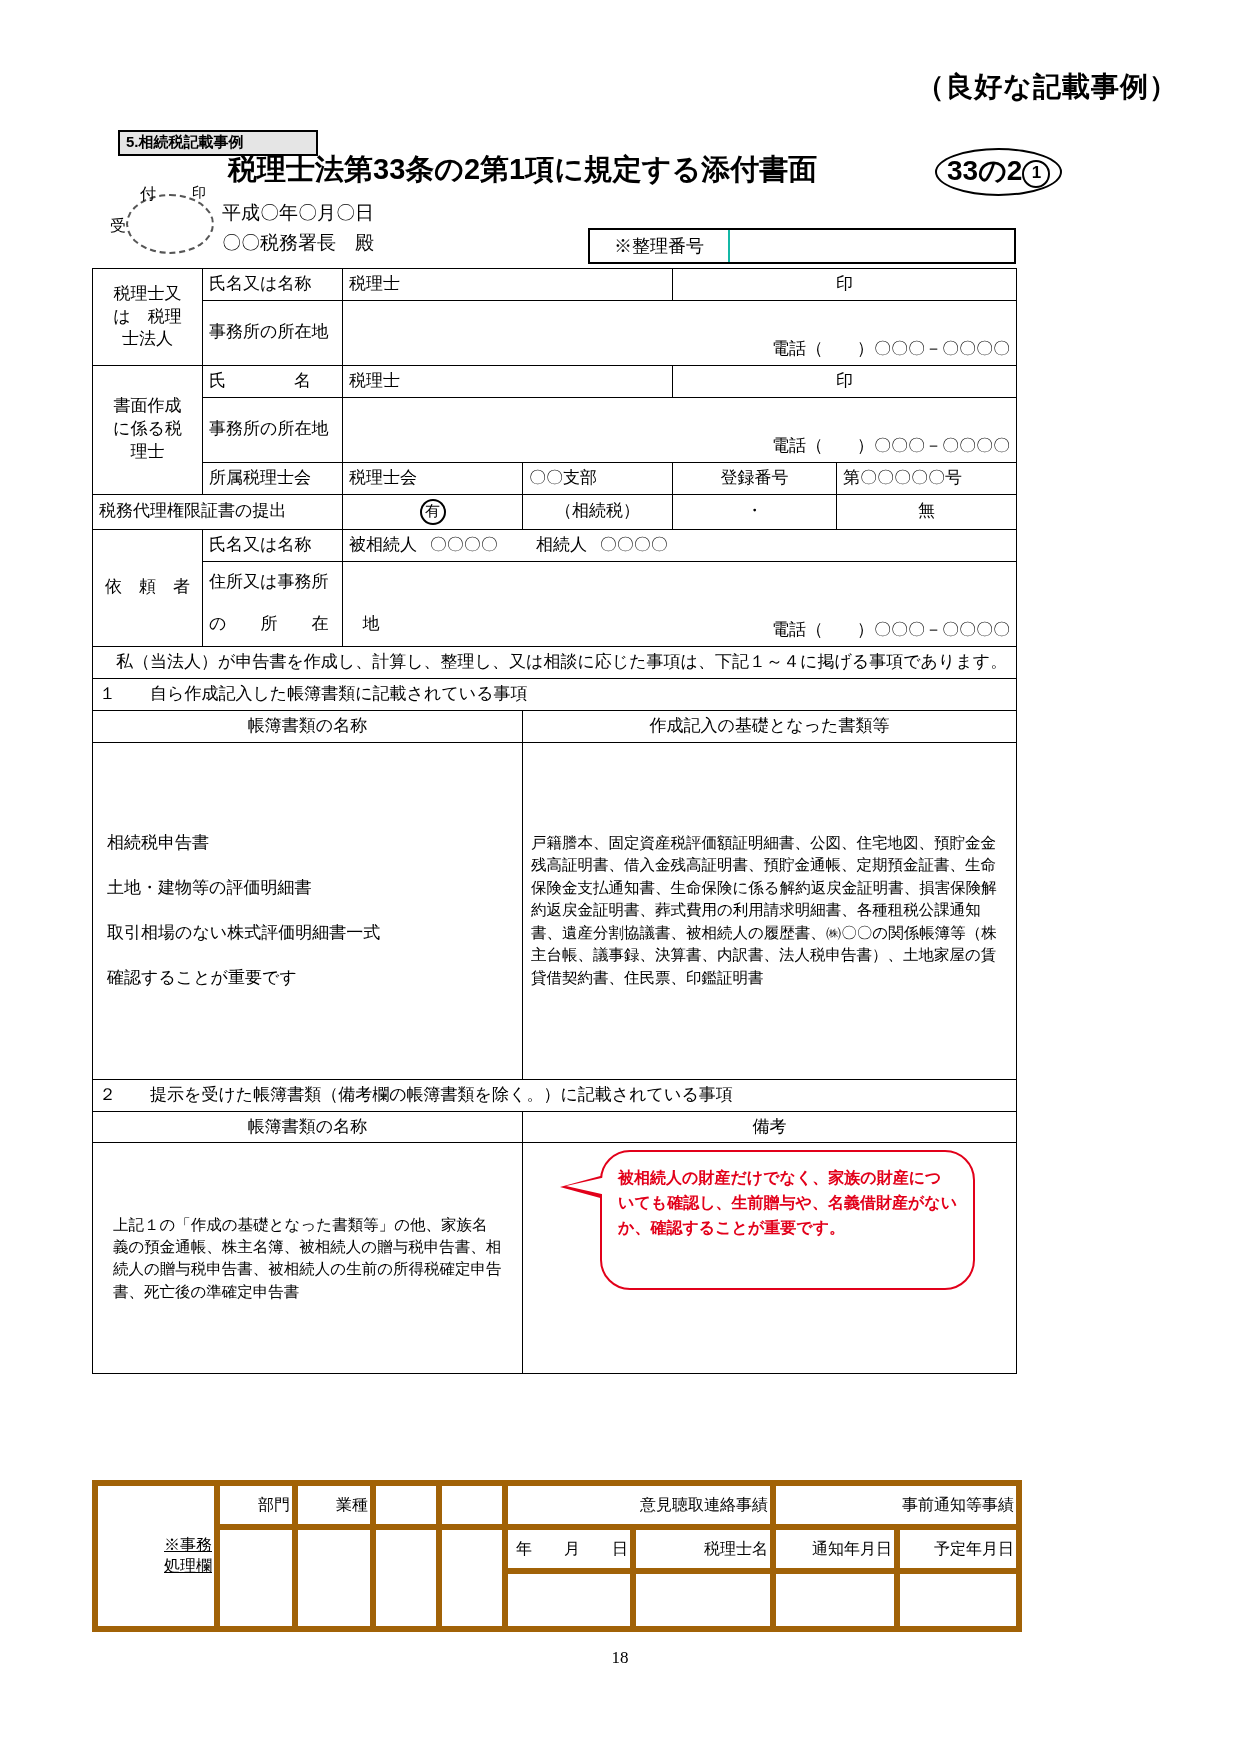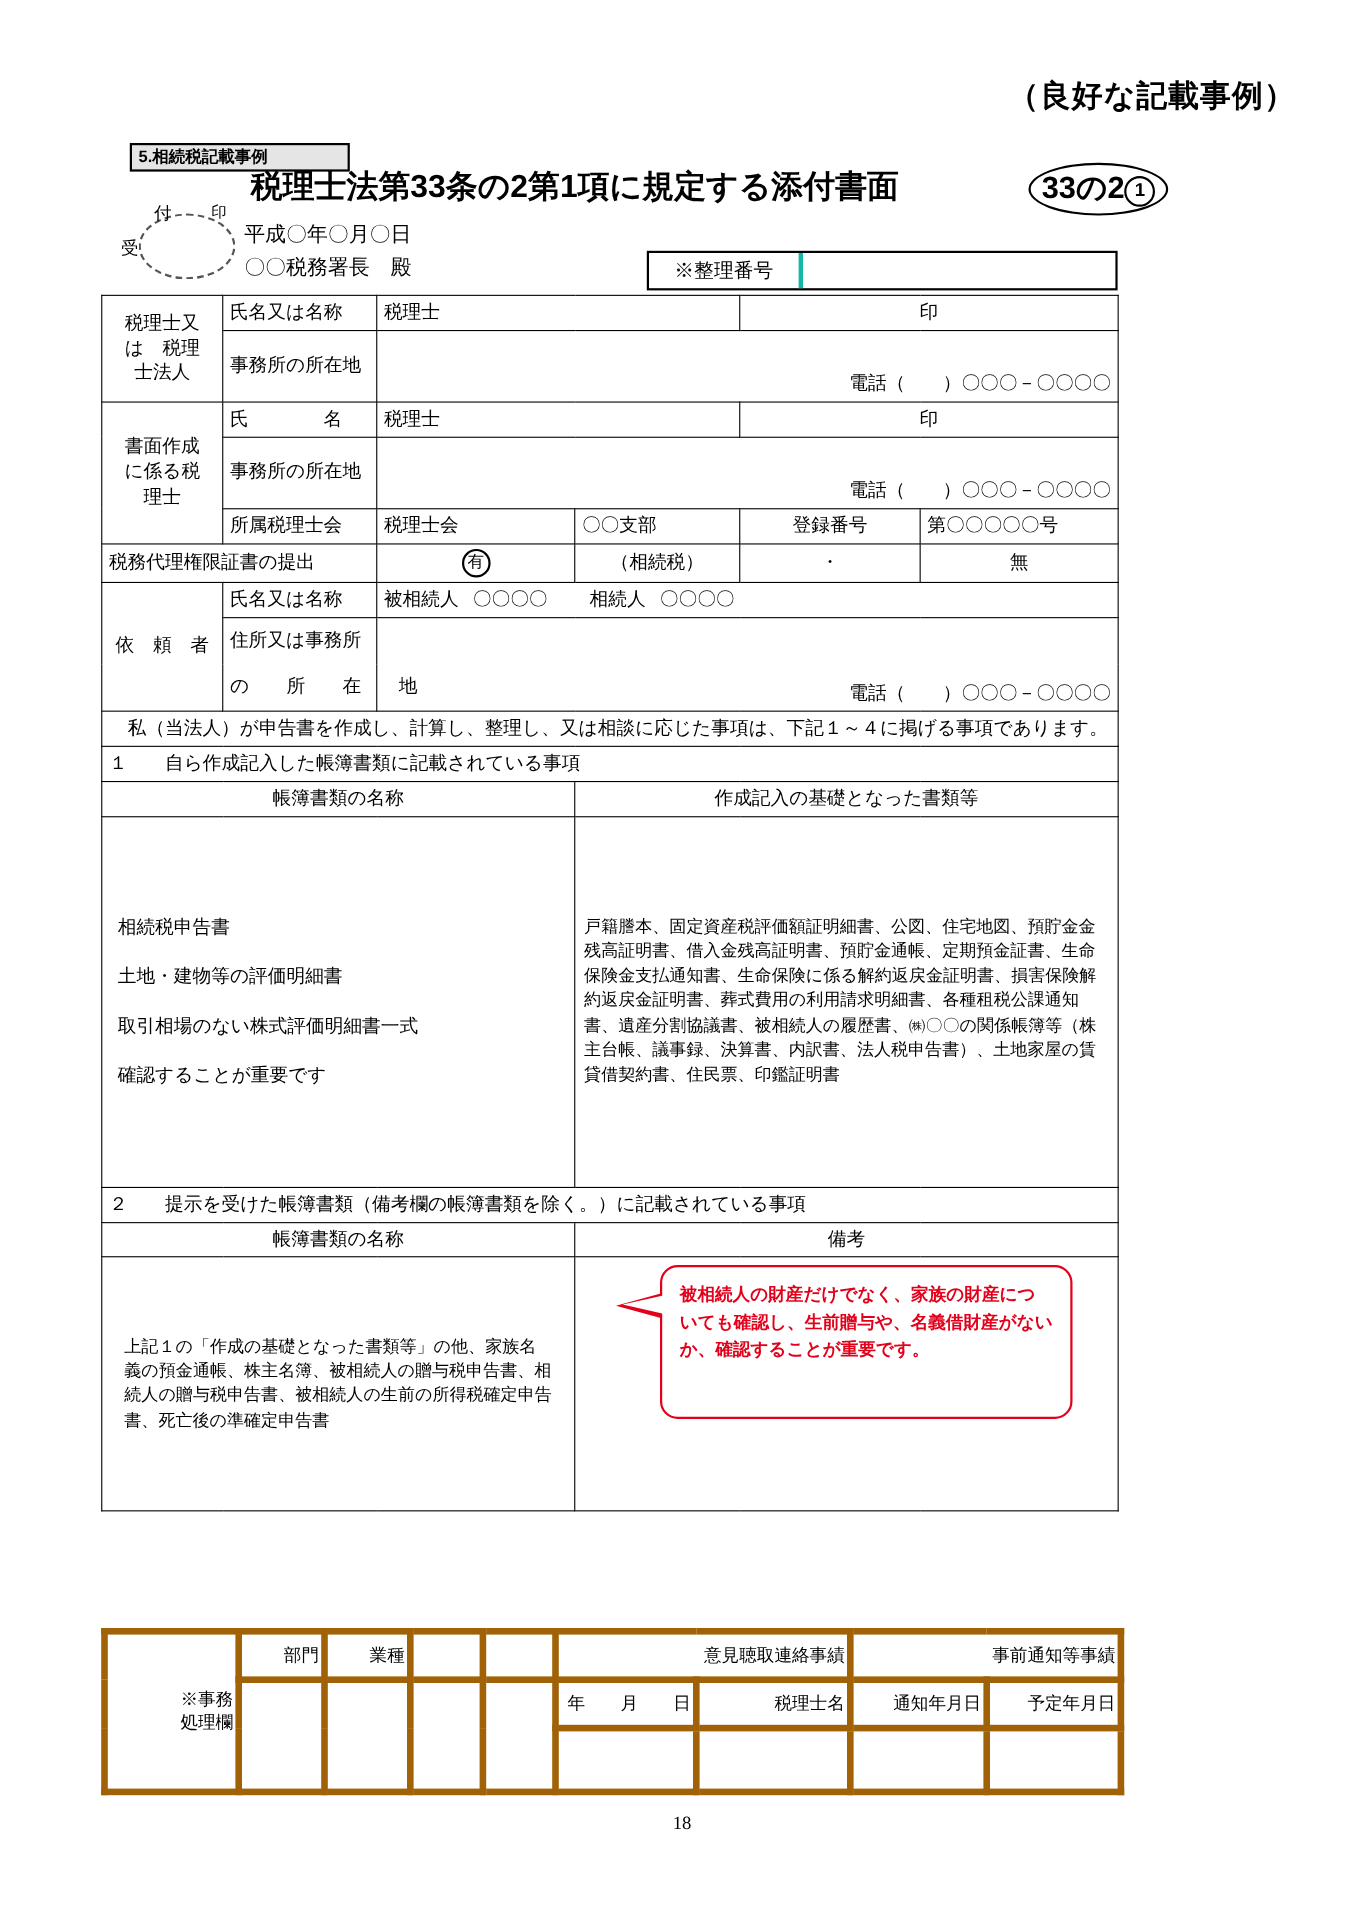--- a/index.html
+++ b/index.html
@@ -124,21 +124,21 @@
     top: 228px;
     width: 428px;
     height: 36px;
     border: 2px solid #000;
     box-sizing: border-box;
   }
   .seiri-label {
     position: absolute;
     left: 0; top: 0;
     width: 140px; height: 100%;
-    border-right: 4px solid #14b8a6;
+    border-right: 2px solid #14b8a6;
     box-sizing: border-box;
     font-size: 18px;
     line-height: 32px;
     text-align: center;
   }
 
   
   table.main {
     position: absolute;
     left: 92px;
@@ -189,21 +189,21 @@
   }
 
   
   .balloon {
     position: absolute;
     left: 600px;
     top: 1150px;
     width: 375px;
     height: 140px;
     border: 2px solid #e2001a;
-    border-radius: 16px;
+    border-radius: 30px;
     box-sizing: border-box;
     background: #ffffff;
     padding: 14px 16px;
     color: #e2001a;
     font-weight: bold;
     font-size: 16px;
     line-height: 1.55;
     font-family: "Liberation Sans", sans-serif;
     z-index: 5;
   }
@@ -237,21 +237,21 @@
     border-collapse: collapse;
     table-layout: fixed;
   }
   table.bottom td {
     border: 6px solid #a16207;
     font-size: 16px;
     text-align: right;
     padding: 4px 2px;
     height: 30px;
   }
-  table.bottom td.tall { height: 44px; }
+  table.bottom td.tall { height: 44px; text-decoration: underline; }
 
   .page-number {
     position: absolute;
     left: 0;
     right: 0;
     top: 1648px;
     text-align: center;
     font-size: 17px;
   }
 </style>

